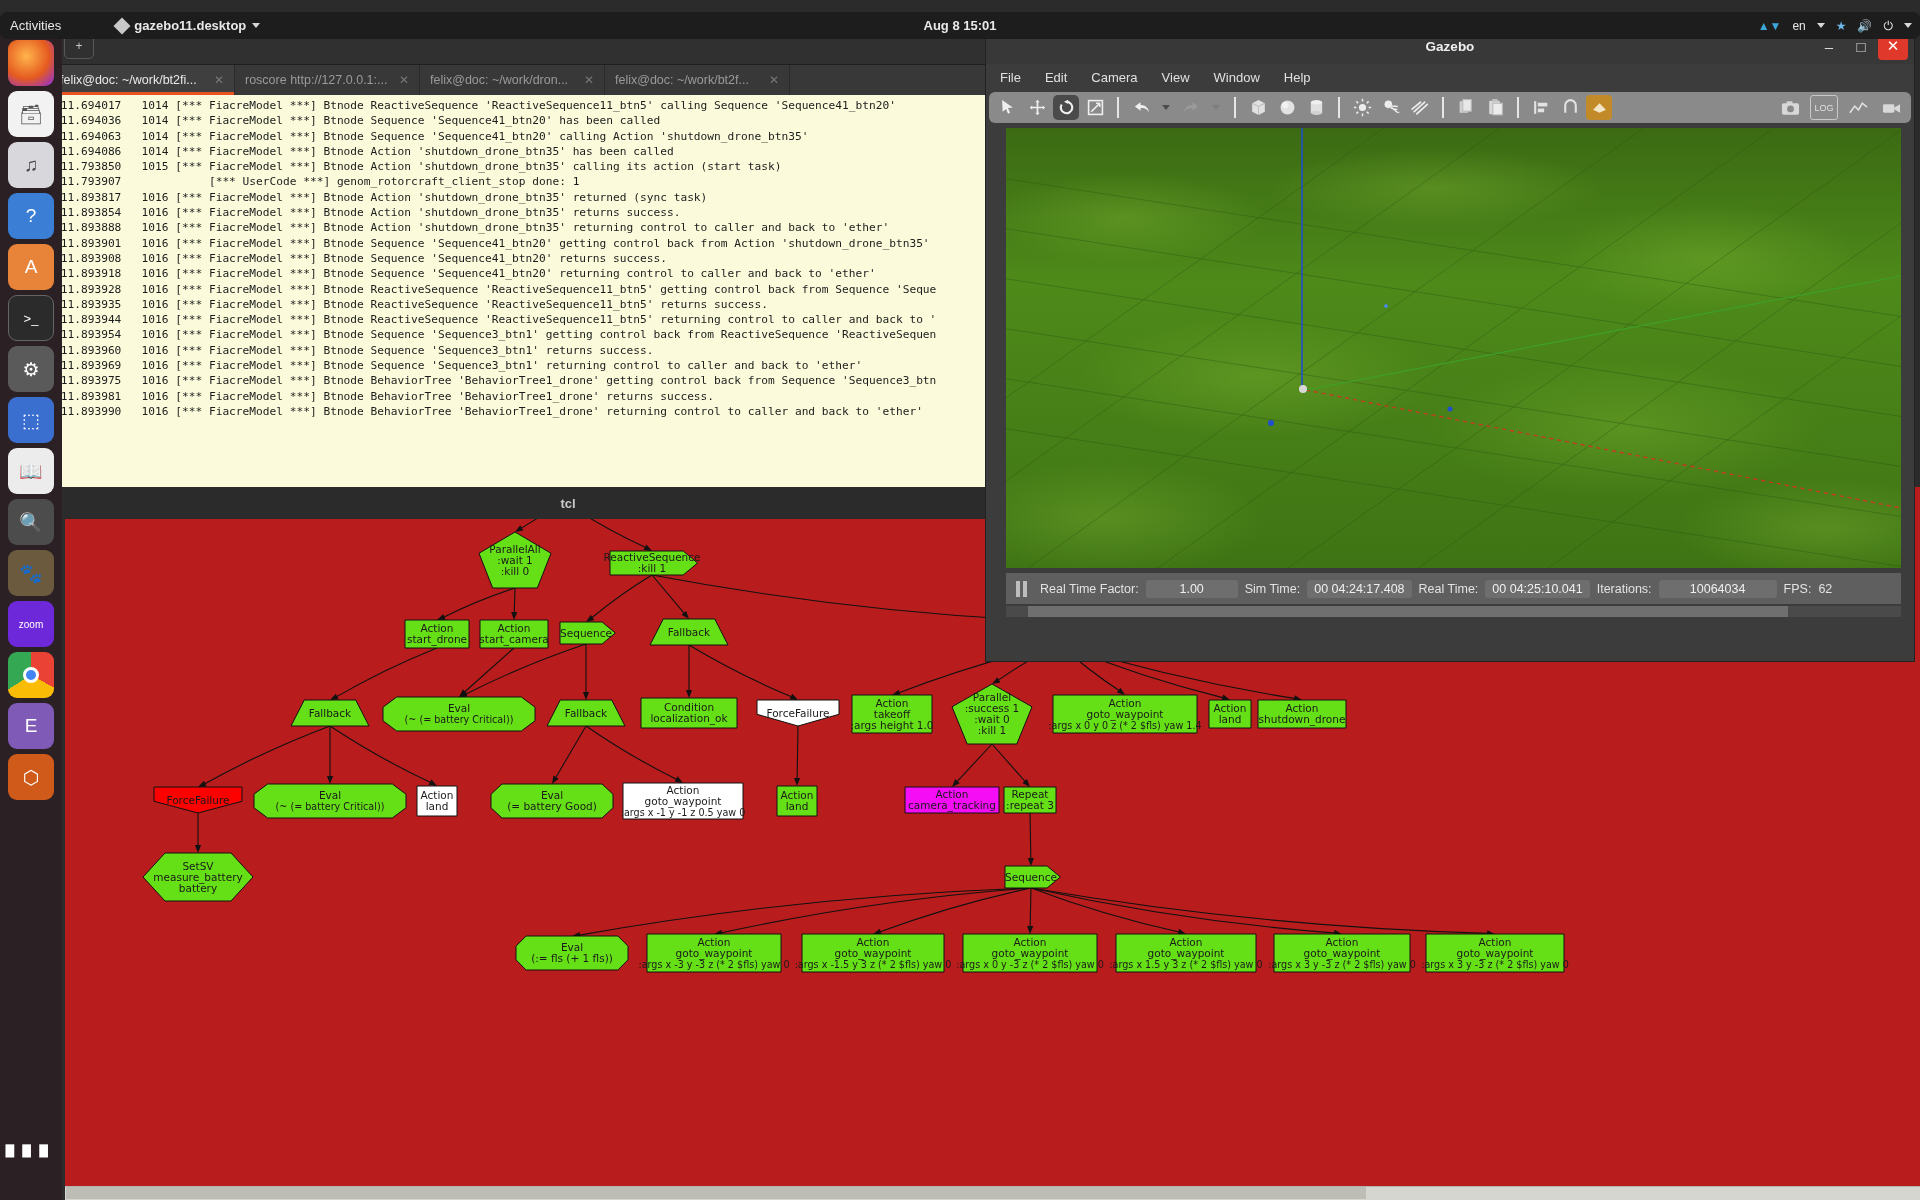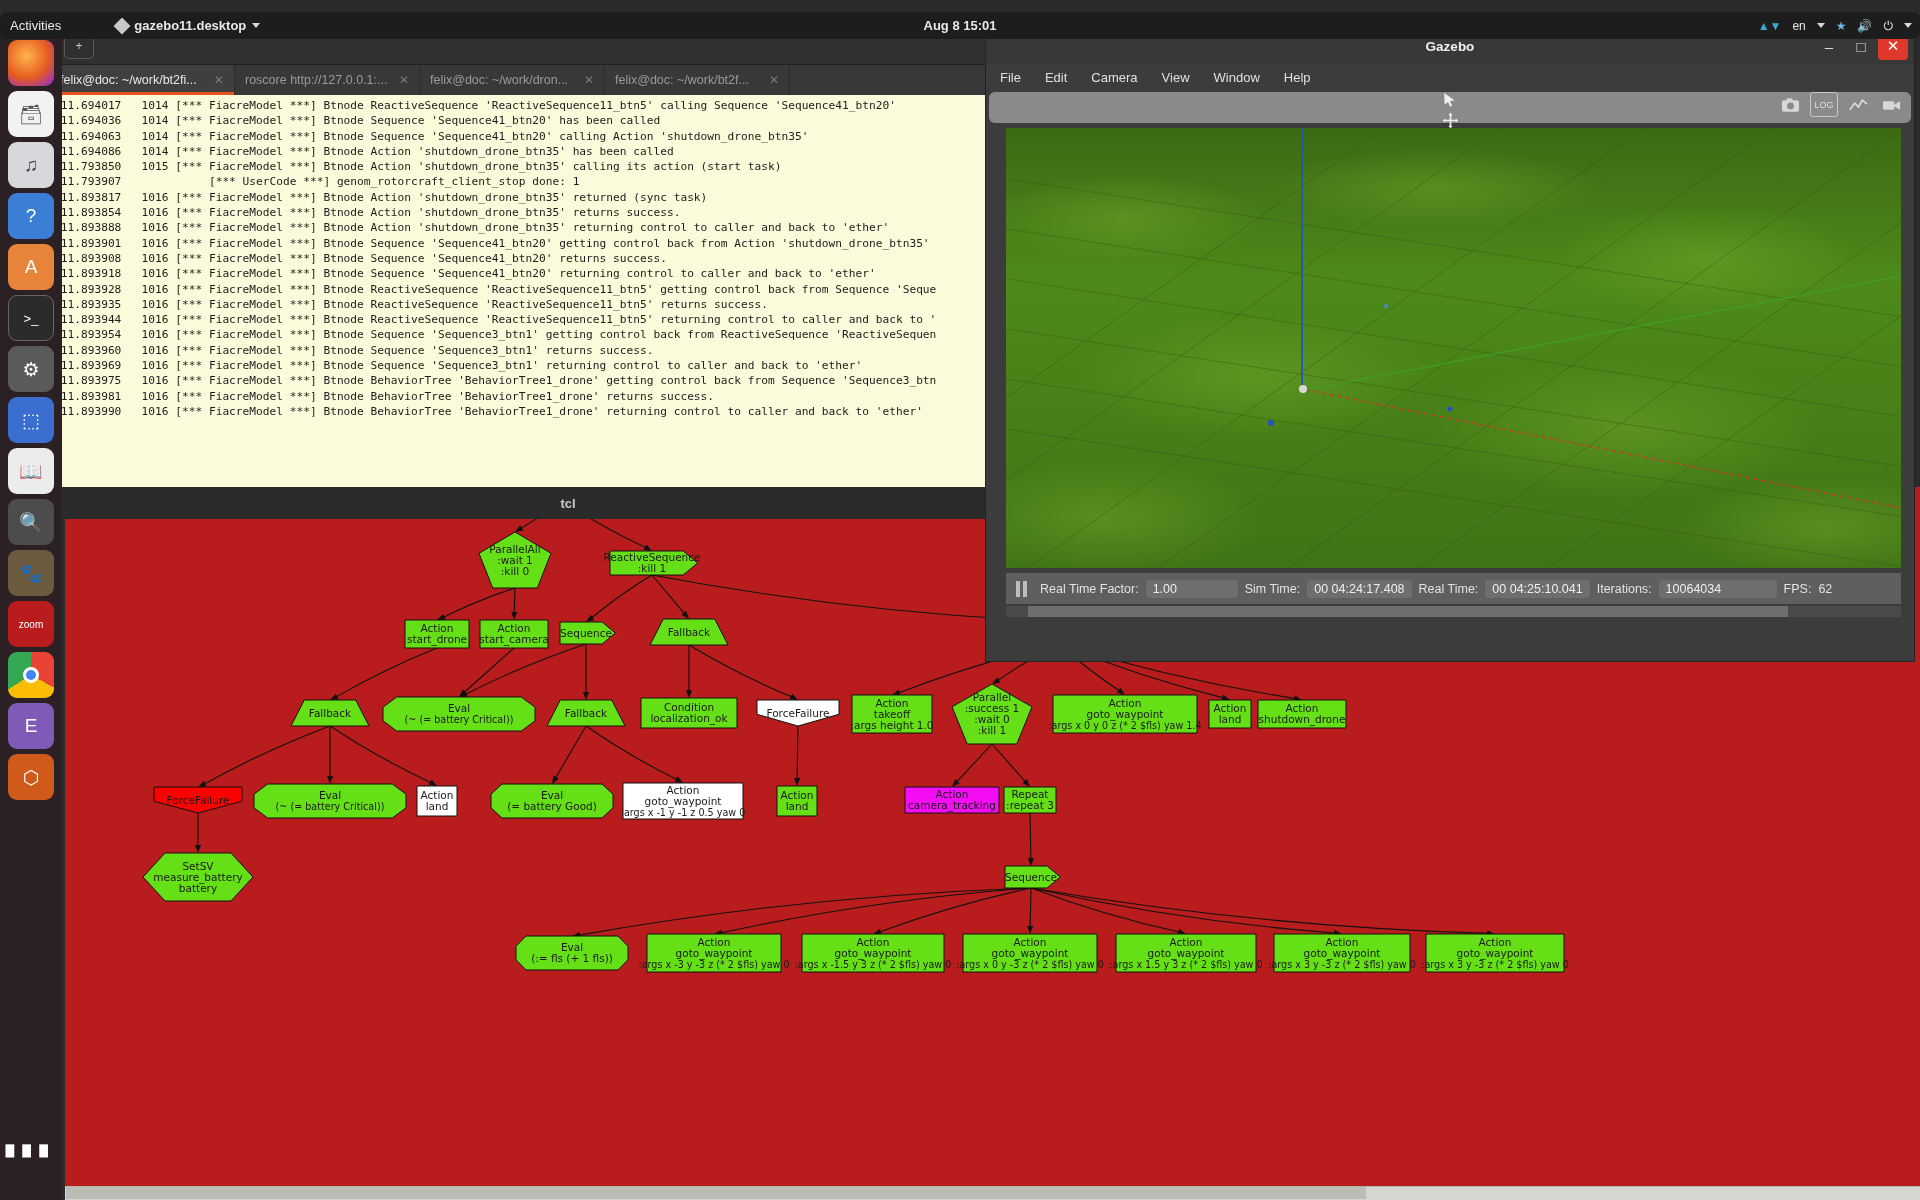--- a/index.html
+++ b/index.html
@@ -59,33 +59,33 @@
     position:relative; }
   #gz .titlebar .title { position:absolute; left:0; right:0; text-align:center;
     color:#efefef; font-size:13.5px; font-weight:bold; }
   #gz .titlebar .wbtns { position:absolute; right:6px; display:flex; gap:2px; z-index:3;}
   #gz .titlebar .wbtns span { width:30px;height:28px;display:flex;align-items:center;
     justify-content:center;color:#d8d8d8;font-size:15px;border-radius:4px;}
   #gz .titlebar .wbtns span.close { background:#e0392b; color:#fff; }
   #gz .menubar { height:26px; background:#3c3c3c; display:flex; align-items:center;
     padding-left:14px; gap:24px; color:#e0e0e0; font-size:13px; }
   #gz .toolbar { height:31px; background:#8a8a8a; margin:2px 3px 0 3px; border-radius:6px;
-    display:flex; align-items:center; padding:0 6px; gap:3px; position:relative;flex-direction:column;}
+    display:flex; align-items:center; padding:0 6px; gap:3px; position:relative;}
   #gz .toolbar .tb { width:26px;height:25px;display:flex;align-items:center;justify-content:center;
     border-radius:5px; }
   #gz .toolbar .tb.sel { background:#4a4a4a; }
   #gz .toolbar .vsep { width:2px;height:21px;background:#e6e6e6;margin:0 6px; }
   #gz .toolbar .caret { width:0;height:0;border-left:4px solid transparent;
     border-right:4px solid transparent;border-top:5px solid #4c4c4c;margin:0 5px;}
   #gz .toolbar .right { position:absolute; right:7px; display:flex; align-items:center; gap:7px;}
   #gz .scene { position:absolute; left:20px; top:100px; width:895px; height:440px;
     background:linear-gradient(#2f5411,#2f5411); overflow:hidden; }
   #gz .statusbar { position:absolute; left:20px; top:545px; width:895px; height:31px;
     background:#5f5f5f; display:flex; align-items:center; padding-left:10px;
-    color:#e2e2e2; font-size:12.5px; gap:7px; }
+    color:#e2e2e2; font-size:12.5px; gap:7px;text-align:center; }
   #gz .statusbar .val { background:#6e6e6e; border-radius:3px; padding:2px 7px; color:#efefef;}
   #gz .statusbar .pausebtn { display:flex; gap:3px; margin-right:6px;}
   #gz .statusbar .pausebtn i { width:4px;height:16px;background:#bdbdbd;display:block; }
   #gz .hscroll { position:absolute; left:20px; top:578px; width:895px; height:11px;
     background:#4a4a4a; }
   #gz .hscroll i { display:block; height:11px; width:760px; background:#6f6f6f; margin-left:22px;}
 
   
   #graphwin { position:absolute; left:65px; top:487px; width:1870px; height:713px;
     background:#b91c1c; z-index:5; overflow:hidden; }
@@ -126,21 +126,21 @@
   <div class="dockicon" style="background:#f2f2f2;color:#555;">🗃</div>
   <div class="dockicon" style="background:#d8d8dc;color:#444;">♫</div>
   <div class="dockicon" style="background:#3a7fd5;">?</div>
   <div class="dockicon" style="background:#e8833a;">A</div>
   <div class="dockicon" style="background:#2b2b2b;border:1px solid #666;font-size:13px;">&gt;_</div>
   <div class="dockicon" style="background:#5a5a5a;">⚙</div>
   <div class="dockicon" style="background:#3a6fd0;">⬚</div>
   <div class="dockicon" style="background:#ececec;color:#444;">📖</div>
   <div class="dockicon" style="background:#4c4c4c;">🔍</div>
   <div class="dockicon" style="background:#6b5a3e;">🐾</div>
-  <div class="dockicon" style="background:#b91c1c;font-size:10px;">zoom</div>
+  <div class="dockicon" style="background:#6d28d9;font-size:10px;">zoom</div>
   <div class="dockicon" style="background:conic-gradient(#ea4335 0 33%,#fbbc05 0 66%,#34a853 0 100%);">
       <span style="width:16px;height:16px;border-radius:50%;background:#4285f4;border:3px solid #fff;"></span>
     </div>
   <div class="dockicon" style="background:#7f5ab6;">E</div>
   <div class="dockicon" style="background:#d05a1a;">⬡</div>
   <div class="dockicon" style="position:absolute;bottom:14px;left:8px;background:transparent;font-size:22px;">▘▘▘</div>
 </div>
 
 <div id="term">
   <div class="tbar">

